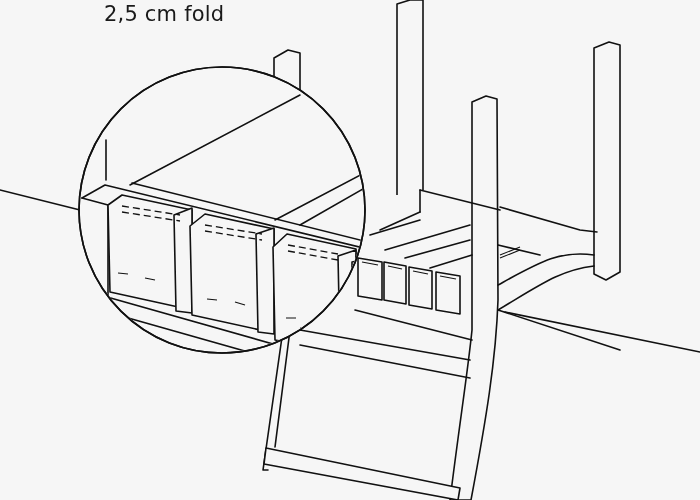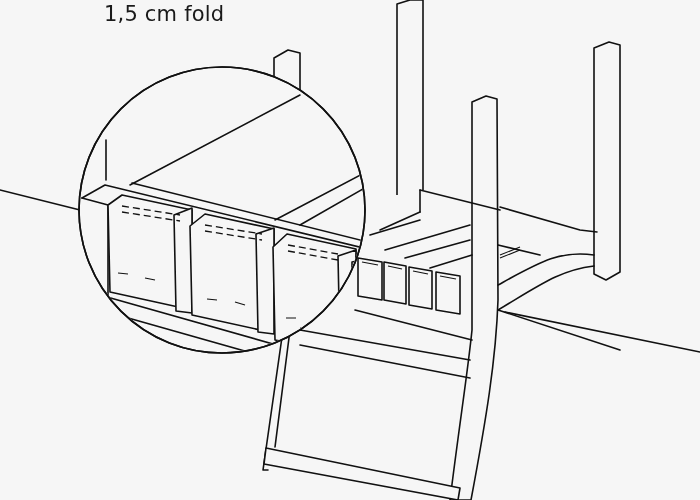--- a/index.html
+++ b/index.html
@@ -16,21 +16,21 @@
     }
     svg.art { position: absolute; left: 0; top: 0; }
     .ln { fill: none; stroke: #111; stroke-width: 1.6; stroke-linejoin: round; stroke-linecap: round; }
     .fl { fill: #f6f6f6; stroke: #111; stroke-width: 1.6; stroke-linejoin: round; }
     .dash { fill: none; stroke: #111; stroke-width: 1.3; stroke-dasharray: 7 4; }
     .thin { fill: none; stroke: #111; stroke-width: 1.1; }
   </style>
 </head>
 <body>
 
-<div class="caption">1,5 cm fold</div>
+<div class="caption">2,5 cm fold</div>
 
 <svg class="art" width="700" height="500" viewBox="0 0 700 500">
 
   <g>
     <polyline class="ln" points="0,190 80,210"></polyline>
     <polyline class="ln" points="505,312 700,352"></polyline>
   </g>
 
   <g>
 

